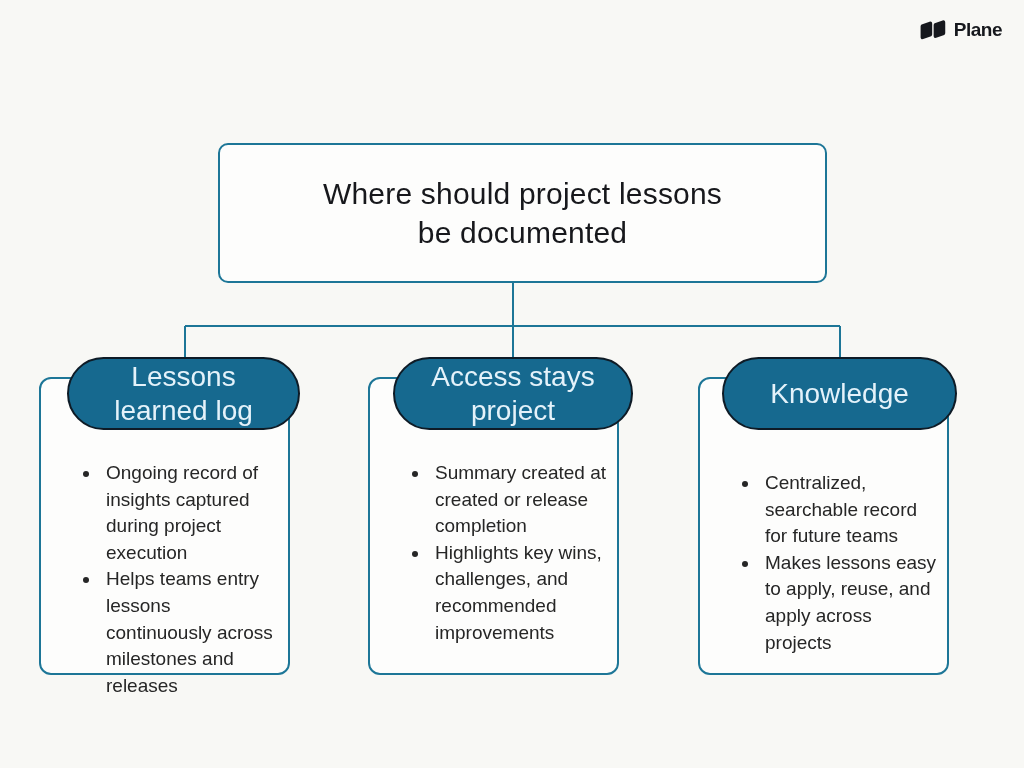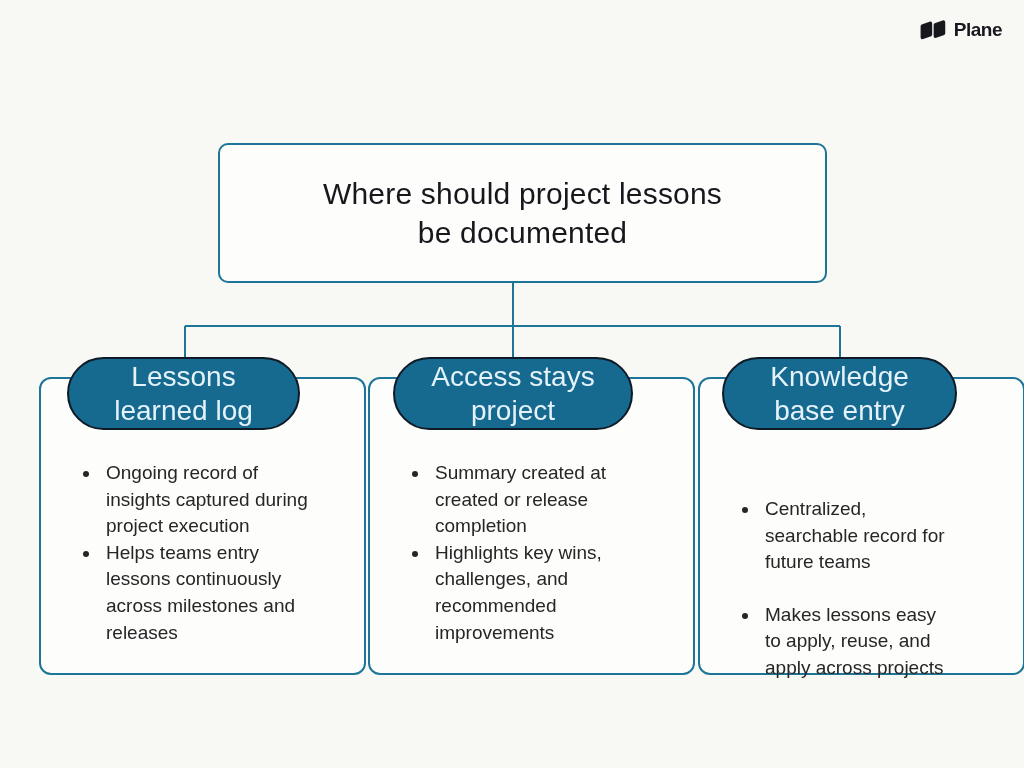--- a/index.html
+++ b/index.html
@@ -51,40 +51,40 @@
     text-align:center;
   }
   .title-text{
     font-size:30px;font-weight:500;line-height:1.3;
     color:var(--title-text);letter-spacing:0.2px;
   }
   .title-text span{display:block;}
 
   
   .card{
-    position:absolute;top:377px;width:327px;height:298px;
+    position:absolute;top:377px;width:251px;height:298px;
     background:var(--node-fill);
     border:2px solid var(--node-border);
     border-radius:12px;
   }
   .card-1{left:39px;}
   .card-2{left:368px;}
   .card-3{left:698px;}
   .card ul{
     margin:0;padding:81px 8px 0 60px;
     list-style:disc outside;
   }
   .card-3 ul{padding-top:91px;}
   .card li{
     font-size:19px;line-height:1.4;
     color:var(--bullet-text);
     padding-left:5px;
   }
   .card-1 li,.card-2 li{max-width:208px;}
-  .card-3 li{max-width:196px;margin-top:26px;}
+  .card-3 li{max-width:196px;}
 
   
   .pill{
     position:absolute;top:357px;height:73px;
     background:var(--pill-fill);
     border:2.5px solid var(--pill-border);
     border-radius:37px;
     display:flex;flex-direction:column;align-items:center;justify-content:center;
     text-align:center;
     color:var(--pill-text);
@@ -143,16 +143,15 @@
   <div class="pill pill-1">
     <span>Lessons</span>
     <span>learned log</span>
   </div>
   <div class="pill pill-2">
     <span>Access stays</span>
     <span>project</span>
   </div>
   <div class="pill pill-3">
     <span>Knowledge</span>
-    <span>base entry</span>
   </div>
 
 </div>
 
 </body></html>

